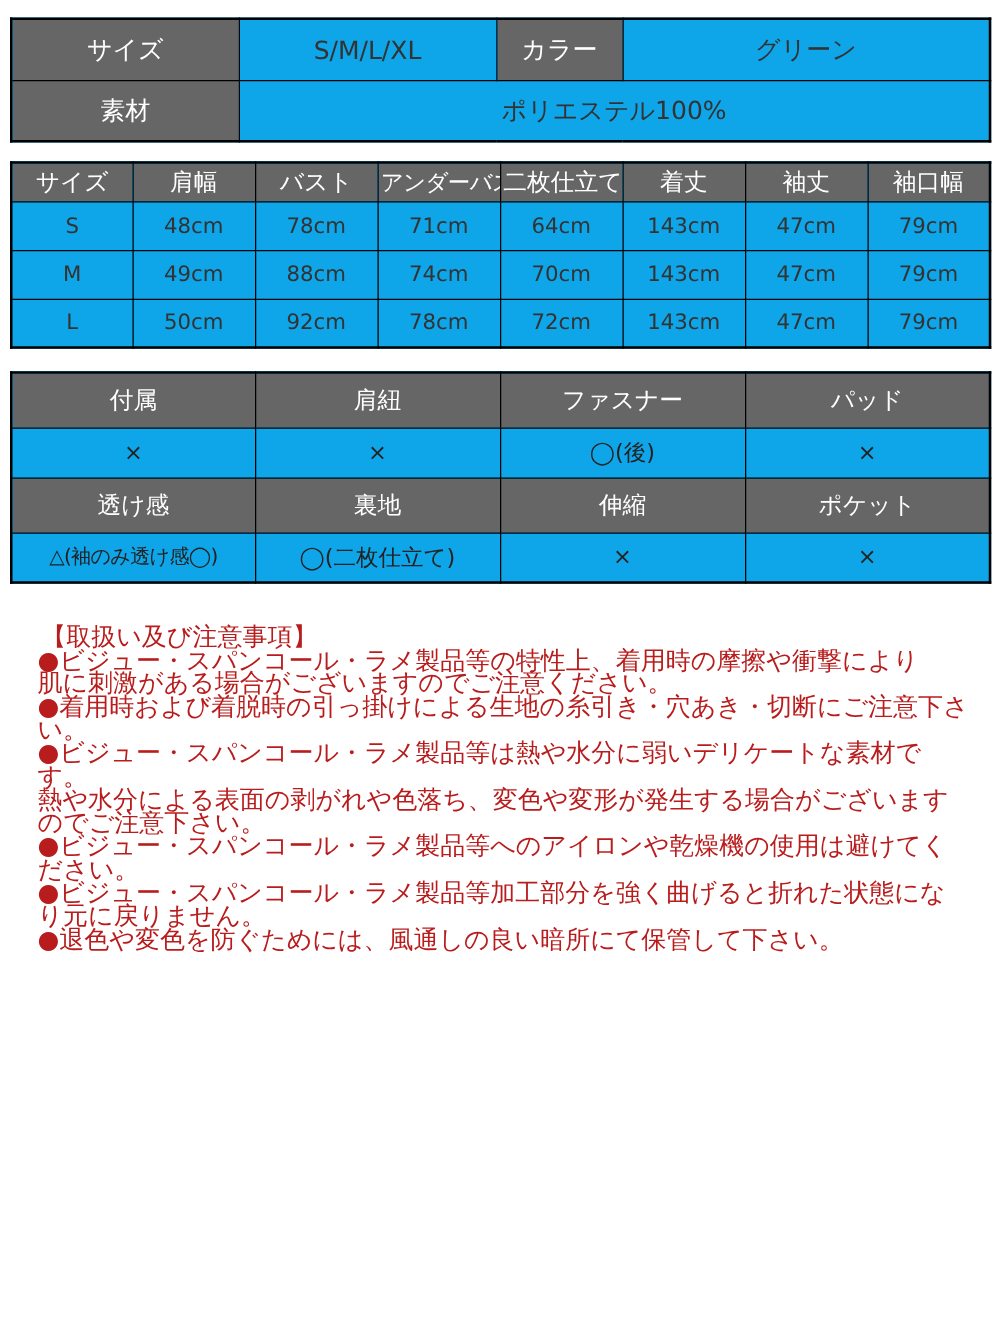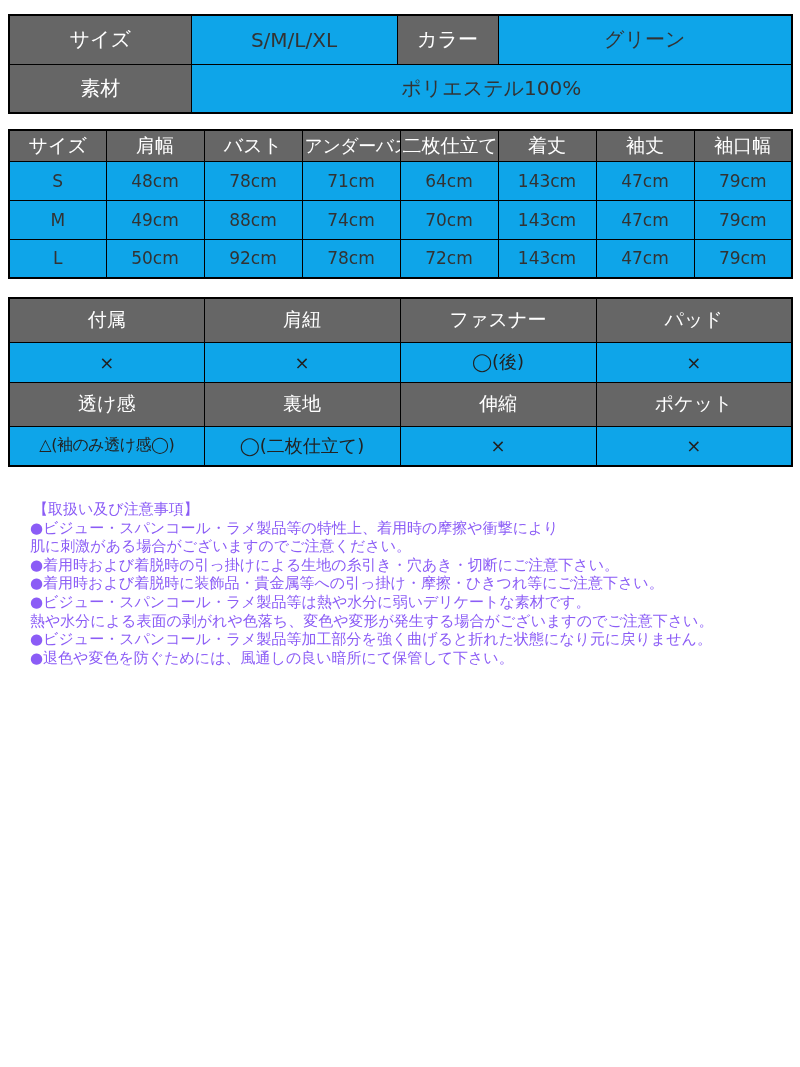--- a/index.html
+++ b/index.html
@@ -52,23 +52,23 @@
   #feature-table { margin-top: 18px; }
   #feature-table tr.head { height: 44px; padding-left: 46px; }
   #feature-table tr.data { height: 40px; }
   #feature-table th { font-size: 19px; }
   #feature-table td { font-size: 18px; color: #222222; }
   #feature-table td.tight { font-size: 16px; letter-spacing: -0.5px; margin-top: 12px; }
   
   .care {
     margin-top: 33px;
     padding-left: 22px;
-    font-size: 15px;
+    font-size: 20px;
     line-height: 18.6px;
-    color: #8b5cf6;
+    color: #b91c1c;
   }
   .care .title { padding-left: 3px; }
 </style>
 </head>
 <body>
 
 <div class="wrap">
 
   <table id="product-table" class="outer">
     <colgroup>
@@ -179,20 +179,20 @@
       <td>×</td>
     </tr>
   </tbody>
     </table>
 
   <div class="care">
     <div class="title">【取扱い及び注意事項】</div>
     <div>●ビジュー・スパンコール・ラメ製品等の特性上、着用時の摩擦や衝撃により</div>
     <div>肌に刺激がある場合がございますのでご注意ください。</div>
     <div>●着用時および着脱時の引っ掛けによる生地の糸引き・穴あき・切断にご注意下さい。</div>
-    <div>●着用時および着脱時に装飾品・貴金属等への引っ掛け・摩擦・ひきつれ等にご注意下さい。</div>
     <div>●ビジュー・スパンコール・ラメ製品等は熱や水分に弱いデリケートな素材です。</div>
     <div>熱や水分による表面の剥がれや色落ち、変色や変形が発生する場合がございますのでご注意下さい。</div>
+    <div>●ビジュー・スパンコール・ラメ製品等へのアイロンや乾燥機の使用は避けてください。</div>
     <div>●ビジュー・スパンコール・ラメ製品等加工部分を強く曲げると折れた状態になり元に戻りません。</div>
     <div>●退色や変色を防ぐためには、風通しの良い暗所にて保管して下さい。</div>
   </div>
 
 </div>
 
 </body></html>

